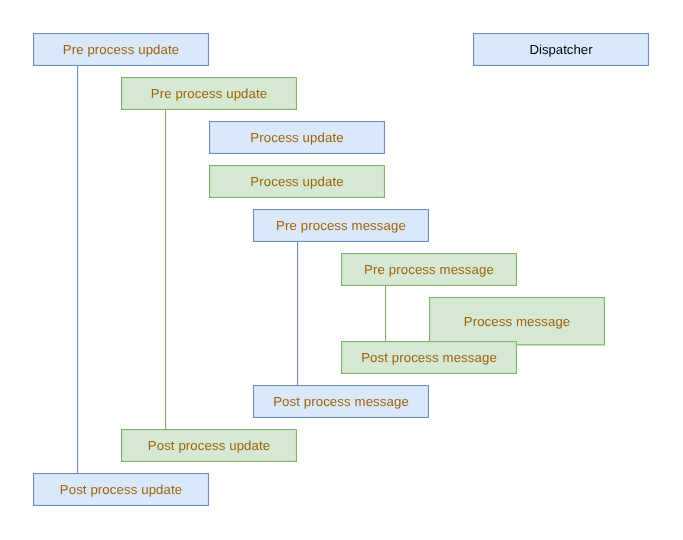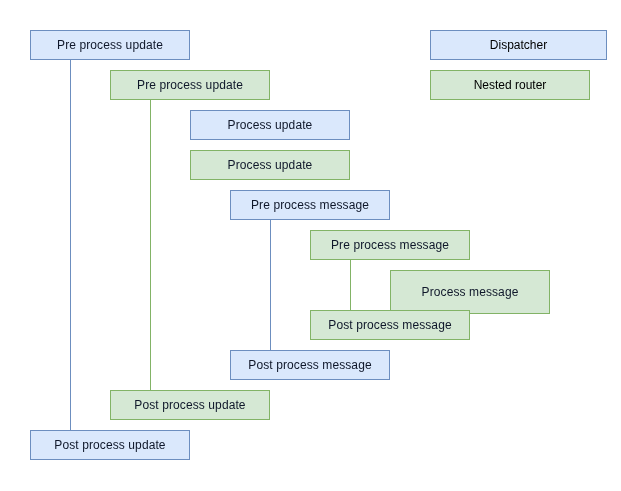--- a/index.html
+++ b/index.html
@@ -20,21 +20,21 @@
     background: #ffffff;
   }
   .node {
     position: absolute;
     box-sizing: border-box;
     display: flex;
     align-items: center;
     justify-content: center;
     font-size: 12px;
     line-height: 14px;
-    color: #0f172a;
+    color: #a16207;
     text-align: center;
     border-width: 1px;
     border-style: solid;
     white-space: nowrap;
     letter-spacing: 0.1px;
   }
   .node.blue {
     background: #dae8fc;
     border-color: #6c8ebf;
   }
@@ -90,16 +90,15 @@
   <div class="node blue" id="node-2" style="left: 190px; top: 110px; width: 160px; height: 30px;">Process update</div>
   <div class="node green" id="node-3" style="left: 190px; top: 150px; width: 160px; height: 30px;">Process update</div>
   <div class="node blue" id="node-4" style="left: 230px; top: 190px; width: 160px; height: 30px;">Pre process message</div>
   <div class="node green" id="node-5" style="left: 310px; top: 230px; width: 160px; height: 30px;">Pre process message</div>
   <div class="node green" id="node-6" style="left: 390px; top: 270px; width: 160px; height: 44px;">Process message</div>
   <div class="node green" id="node-7" style="left: 310px; top: 310px; width: 160px; height: 30px;">Post process message</div>
   <div class="node blue" id="node-8" style="left: 230px; top: 350px; width: 160px; height: 30px;">Post process message</div>
   <div class="node green" id="node-9" style="left: 110px; top: 390px; width: 160px; height: 30px;">Post process update</div>
   <div class="node blue" id="node-10" style="left: 30px; top: 430px; width: 160px; height: 30px;">Post process update</div>
 
-  <div class="legend-node blue" id="legend-0" style="left: 430px; top: 30px; width: 177px; height: 30px;">Dispatcher</div>
-  <div class="legend-node green" id="legend-1" style="left: 430px; top: 70px; width: 160px; height: 30px;">Nested router</div>
+  <div class="legend-node blue" id="legend-0" style="left: 430px; top: 30px; width: 160px; height: 30px;">Dispatcher</div>
 
 </div>
 
 </body></html>

